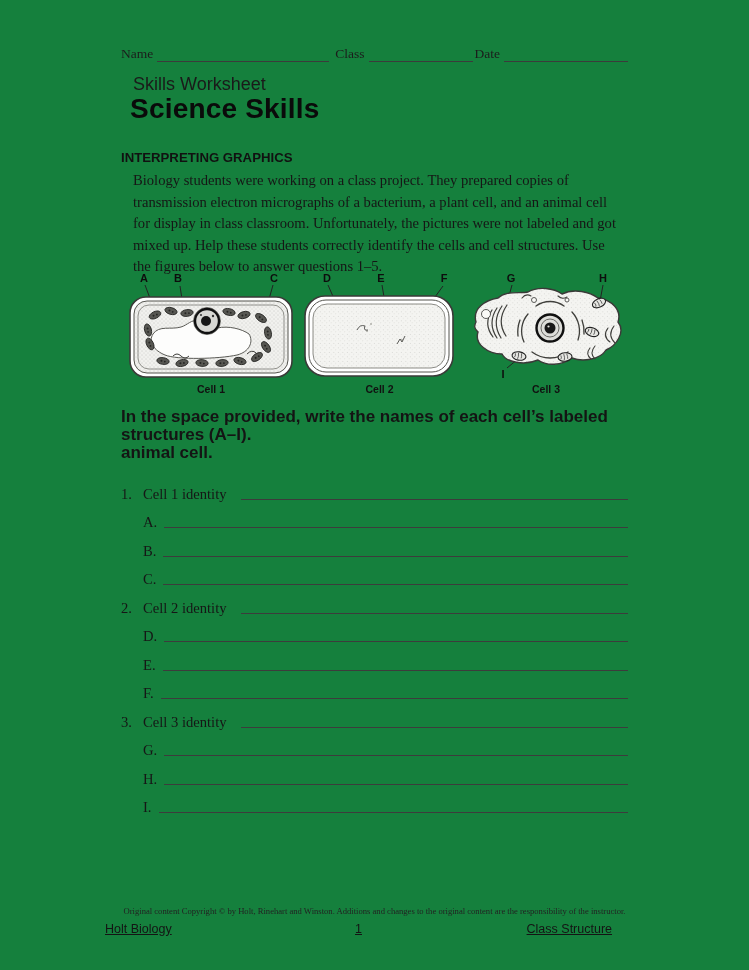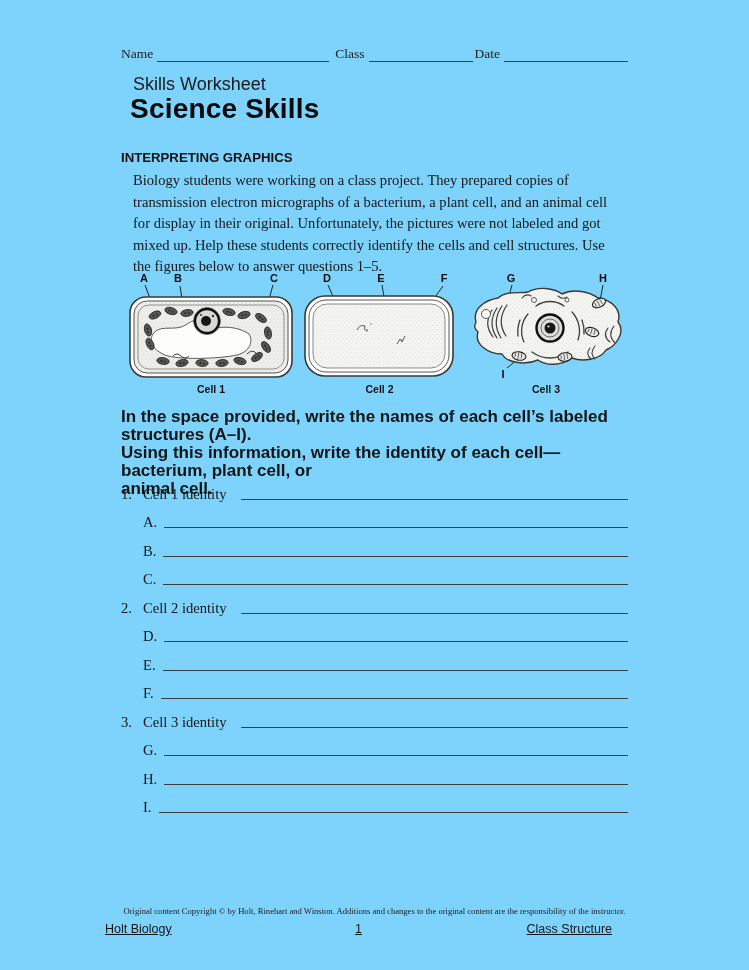--- a/index.html
+++ b/index.html
@@ -1,16 +1,16 @@
 <!DOCTYPE html>
 <html><head>
 <meta charset="utf-8">
 <style>
   html,body{margin:0;padding:0;background:#fff;}
-  #page{position:relative;width:749px;height:970px;background:#7dd3fc;color:#1c1c1c;overflow:hidden;}
+  #page{position:relative;width:749px;height:970px;background:#15803d;color:#1c1c1c;overflow:hidden;}
 
   
   #idrow{position:absolute;left:121px;top:46px;width:507px;display:flex;align-items:flex-end;
          font-family:"Liberation Serif", serif;font-size:13.5px;}
   #idrow .lbl{white-space:nowrap;padding-right:4px;}
   #idrow .blankline{border-bottom:1px solid #3b3b3b;height:14px;}
   #nameline{width:172px;margin-right:6px;}
   #classline{width:104px;margin-right:2px;}
   #dateline{flex:1;}
 
@@ -71,21 +71,21 @@
   </div>
 
   <div id="kicker">Skills Worksheet</div>
   <div id="title">Science Skills</div>
 
   <div id="sec-heading">INTERPRETING GRAPHICS</div>
 
   <div id="intro">
     <div>Biology students were working on a class project. They prepared copies of</div>
     <div>transmission electron micrographs of a bacterium, a plant cell, and an animal cell</div>
-    <div>for display in their original. Unfortunately, the pictures were not labeled and got</div>
+    <div>for display in class classroom. Unfortunately, the pictures were not labeled and got</div>
     <div>mixed up. Help these students correctly identify the cells and cell structures. Use</div>
     <div>the figures below to answer questions 1–5.</div>
   </div>
 
   <div id="figures">
 
     <figure>
       <svg width="172" height="112" viewBox="0 0 172 112">
         <defs>
           <pattern id="stip1" width="4" height="4" patternUnits="userSpaceOnUse">
@@ -247,21 +247,20 @@
           <circle cx="72" cy="30" r="2.5"></circle>
           <circle cx="105" cy="30" r="2"></circle>
         </g>
       </svg>
       <figcaption>Cell 3</figcaption>
     </figure>
   </div>
 
   <div id="instructions">
     <div>In the space provided, write the names of each cell’s labeled structures (A–I).</div>
-    <div>Using this information, write the identity of each cell—bacterium, plant cell, or</div>
     <div>animal cell.</div>
   </div>
 
   <div id="questions">
 
     <div class="qrow main">
       <span class="qnum">1.</span>
       <span class="qprompt">Cell 1 identity</span>
       <span class="blank"></span>
     </div>

